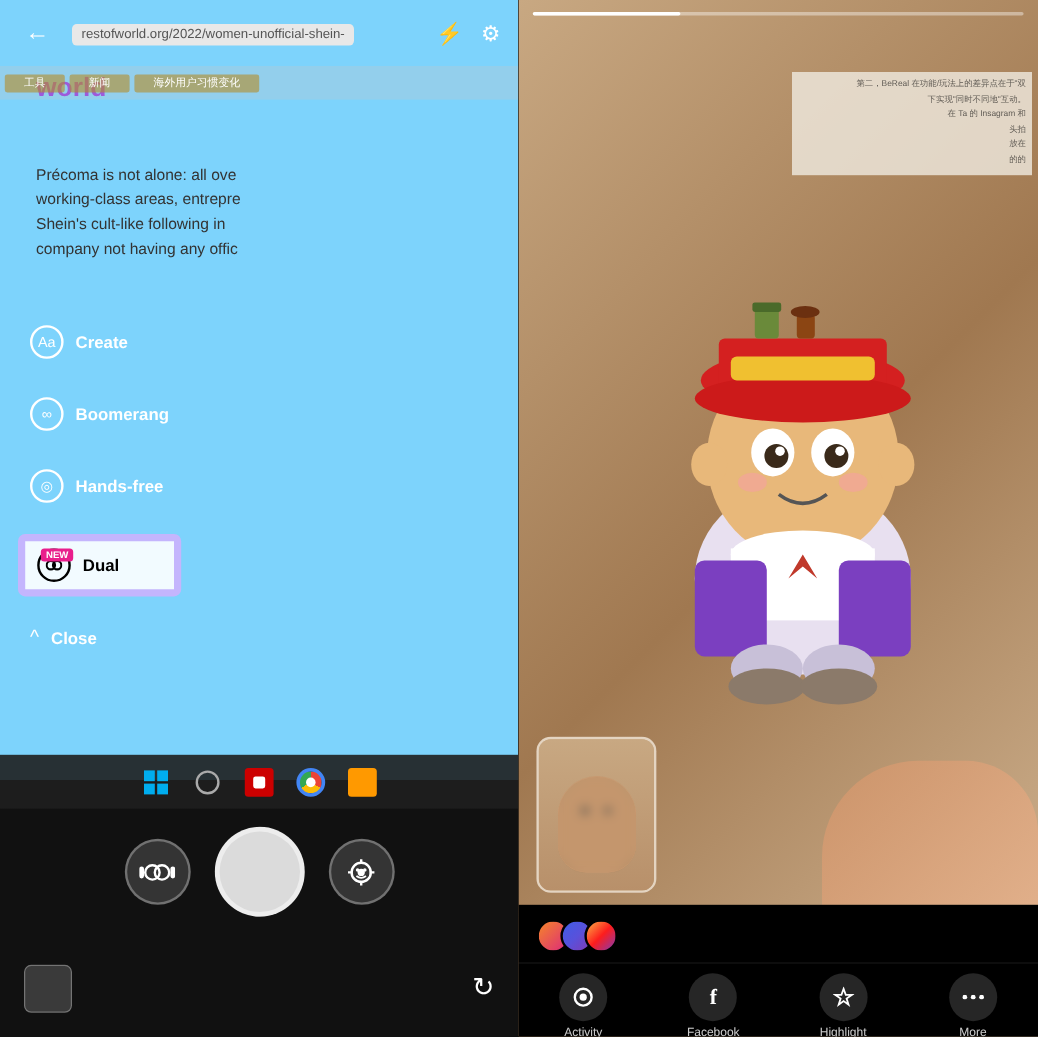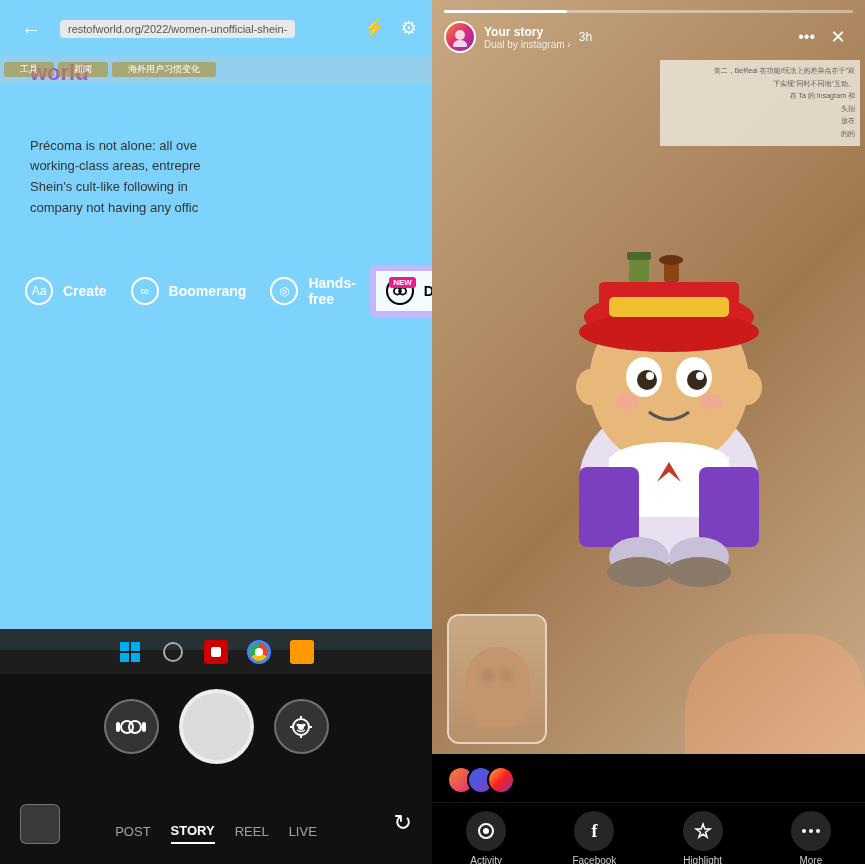--- a/index.html
+++ b/index.html
@@ -120,21 +120,23 @@
       font-size: 18px;
     }
 
     
     .camera-menu {
       position: absolute;
       top: 265px;
       left: 15px;
       z-index: 20;
       display: flex;
-      gap: 4px;
+      flex-direction: column;
+      gap: 20px;
+      text-align: center;
     }
 
     .menu-item {
       display: flex;
       align-items: center;
       gap: 10px;
       padding: 6px 10px;
       color: #fff;
       cursor: pointer;
       border-radius: 6px;
@@ -656,26 +658,20 @@
           <line x1="15" y1="22" x2="15" y2="26" stroke="white" stroke-width="2"></line>
           <line x1="4" y1="15" x2="8" y2="15" stroke="white" stroke-width="2"></line>
           <line x1="22" y1="15" x2="26" y2="15" stroke="white" stroke-width="2"></line>
 
           <circle cx="12" cy="13" r="1.5" fill="white"></circle>
           <circle cx="18" cy="13" r="1.5" fill="white"></circle>
           <path d="M11 18 Q15 21 19 18" stroke="white" stroke-width="1.5" fill="none"></path>
         </svg>
       </div>
     </div>
-    <div class="mode-tabs">
-      <div class="mode-tab">POST</div>
-      <div class="mode-tab active">STORY</div>
-      <div class="mode-tab">REEL</div>
-      <div class="mode-tab">LIVE</div>
-    </div>
   </div>
 
   <div class="gallery-thumb"></div>
 
   <div class="flip-btn" style="position:absolute;bottom:28px;right:20px;color:#fff;font-size:22px;">↻</div>
 </div>
 
 <div class="right-panel">
 
   <div class="story-bg"></div>
@@ -753,40 +749,20 @@
       </div>
     </div>
   </div>
 
   <div style="position:absolute;bottom:110px;right:0;width:180px;height:120px;background:linear-gradient(135deg,#d4956a,#e8b08a);border-radius:80px 60px 0 0;opacity:0.75;"></div>
 
 
   <div class="story-top-bar">
     <div class="story-progress-bar">
       <div class="story-progress-fill"></div>
-    </div>
-    <div class="story-user-row">
-      <div class="story-user-info">
-        <div class="story-avatar">
-          <svg width="20" height="20" viewBox="0 0 20 20">
-            <circle cx="10" cy="8" r="5" fill="rgba(255,255,255,0.8)"></circle>
-            <ellipse cx="10" cy="18" rx="7" ry="5" fill="rgba(255,255,255,0.8)"></ellipse>
-          </svg>
-        </div>
-        <div class="story-user-text">
-          <span class="story-username">Your story</span>
-          <span class="story-sublabel">Dual by instagram ›</span>
-        </div>
-        <span class="story-time">3h</span>
-      </div>
-      <div style="display:flex; align-items:center; gap:8px;">
-
-        <div style="color:#fff;font-size:16px;cursor:pointer;">•••</div>
-        <div class="story-close-btn">✕</div>
-      </div>
     </div>
   </div>
 
   <div class="story-bottom">
 
     <div class="story-viewer-row">
       <div class="viewer-avatars">
         <div class="viewer-avatar"></div>
         <div class="viewer-avatar"></div>
         <div class="viewer-avatar"></div>

